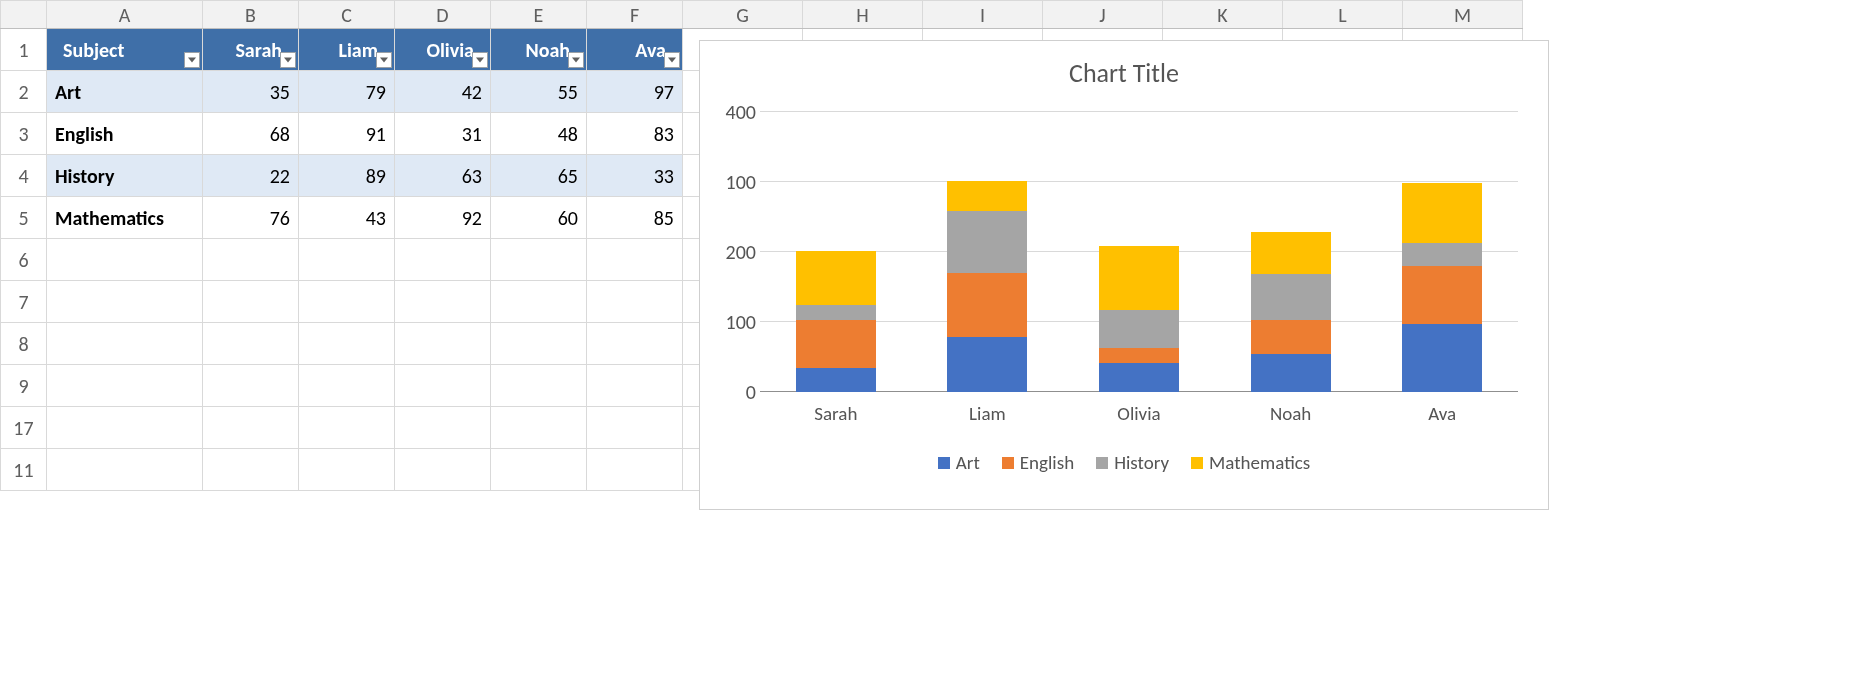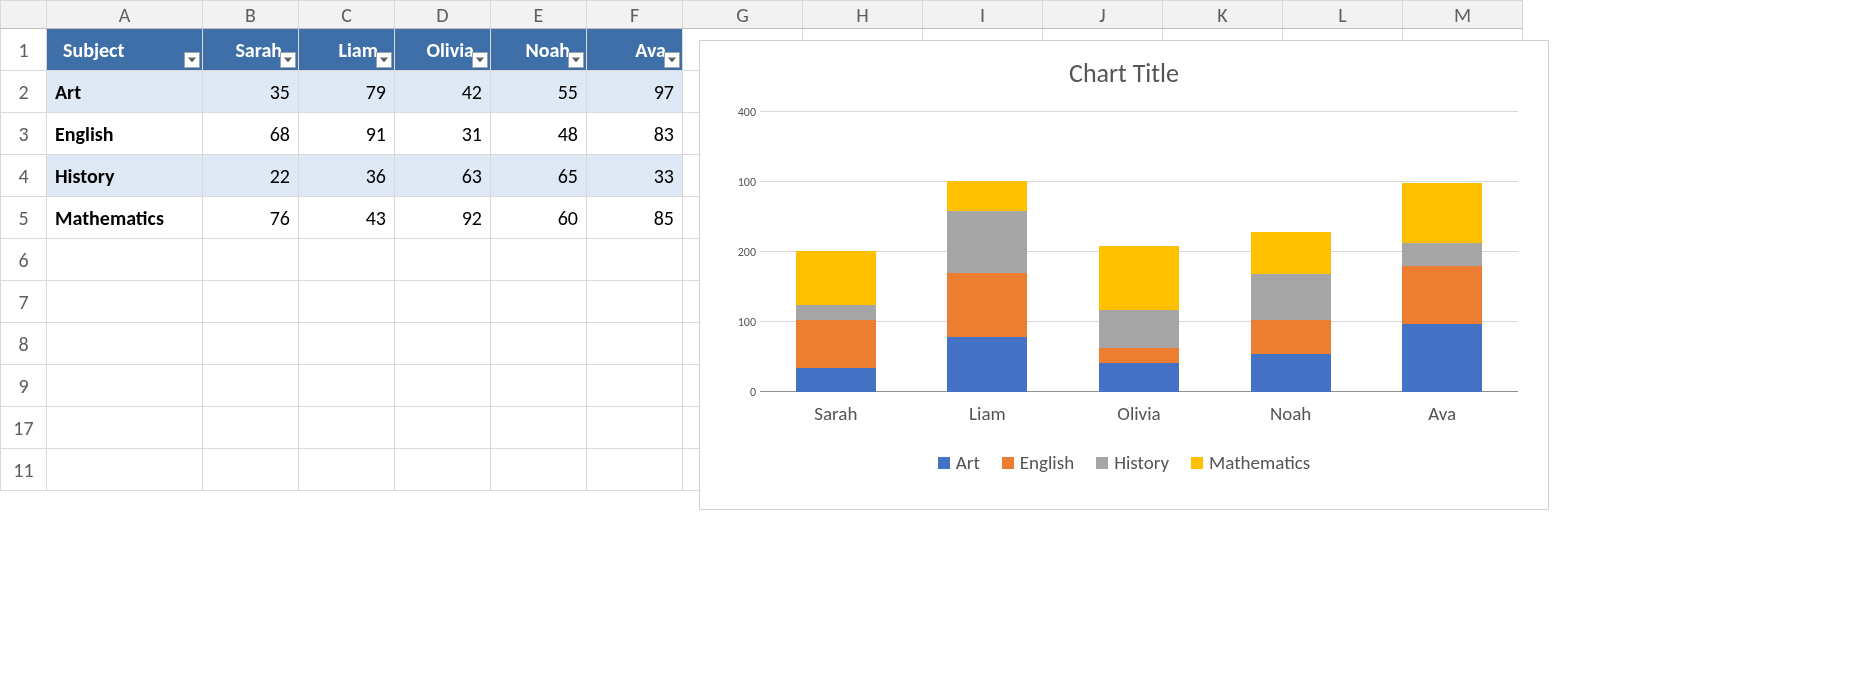--- a/index.html
+++ b/index.html
@@ -91,21 +91,21 @@
   }
   .plot {
     position: relative;
     margin-left: 60px;
     margin-right: 30px;
     height: 280px;
   }
   .y-tick {
     position: absolute; left: -50px;
     width: 46px; text-align: right;
-    font-size: 12px; color: #555;
+    font-size: 20px; color: #555;
     transform: translateY(50%);
   }
   .gridline {
     position: absolute; left: 0; right: 0;
     border-top: 1px solid #d9d9d9;
   }
   .gridline.axis { border-top: 1px solid #8f8f8f; }
   .bars {
     position: absolute; left: 0; right: 0; bottom: 0; top: 0;
     display: flex; justify-content: space-around; align-items: flex-end;
@@ -332,21 +332,21 @@
               <span>History</span>
             </div>
           </td>
       <td class="tbl-band0">
             <div class="cell-inner right">
               <span>22</span>
             </div>
           </td>
       <td class="tbl-band0">
             <div class="cell-inner right">
-              <span>36</span>
+              <span>89</span>
             </div>
           </td>
       <td class="tbl-band0">
             <div class="cell-inner right">
               <span>63</span>
             </div>
           </td>
       <td class="tbl-band0">
             <div class="cell-inner right">
               <span>65</span>

